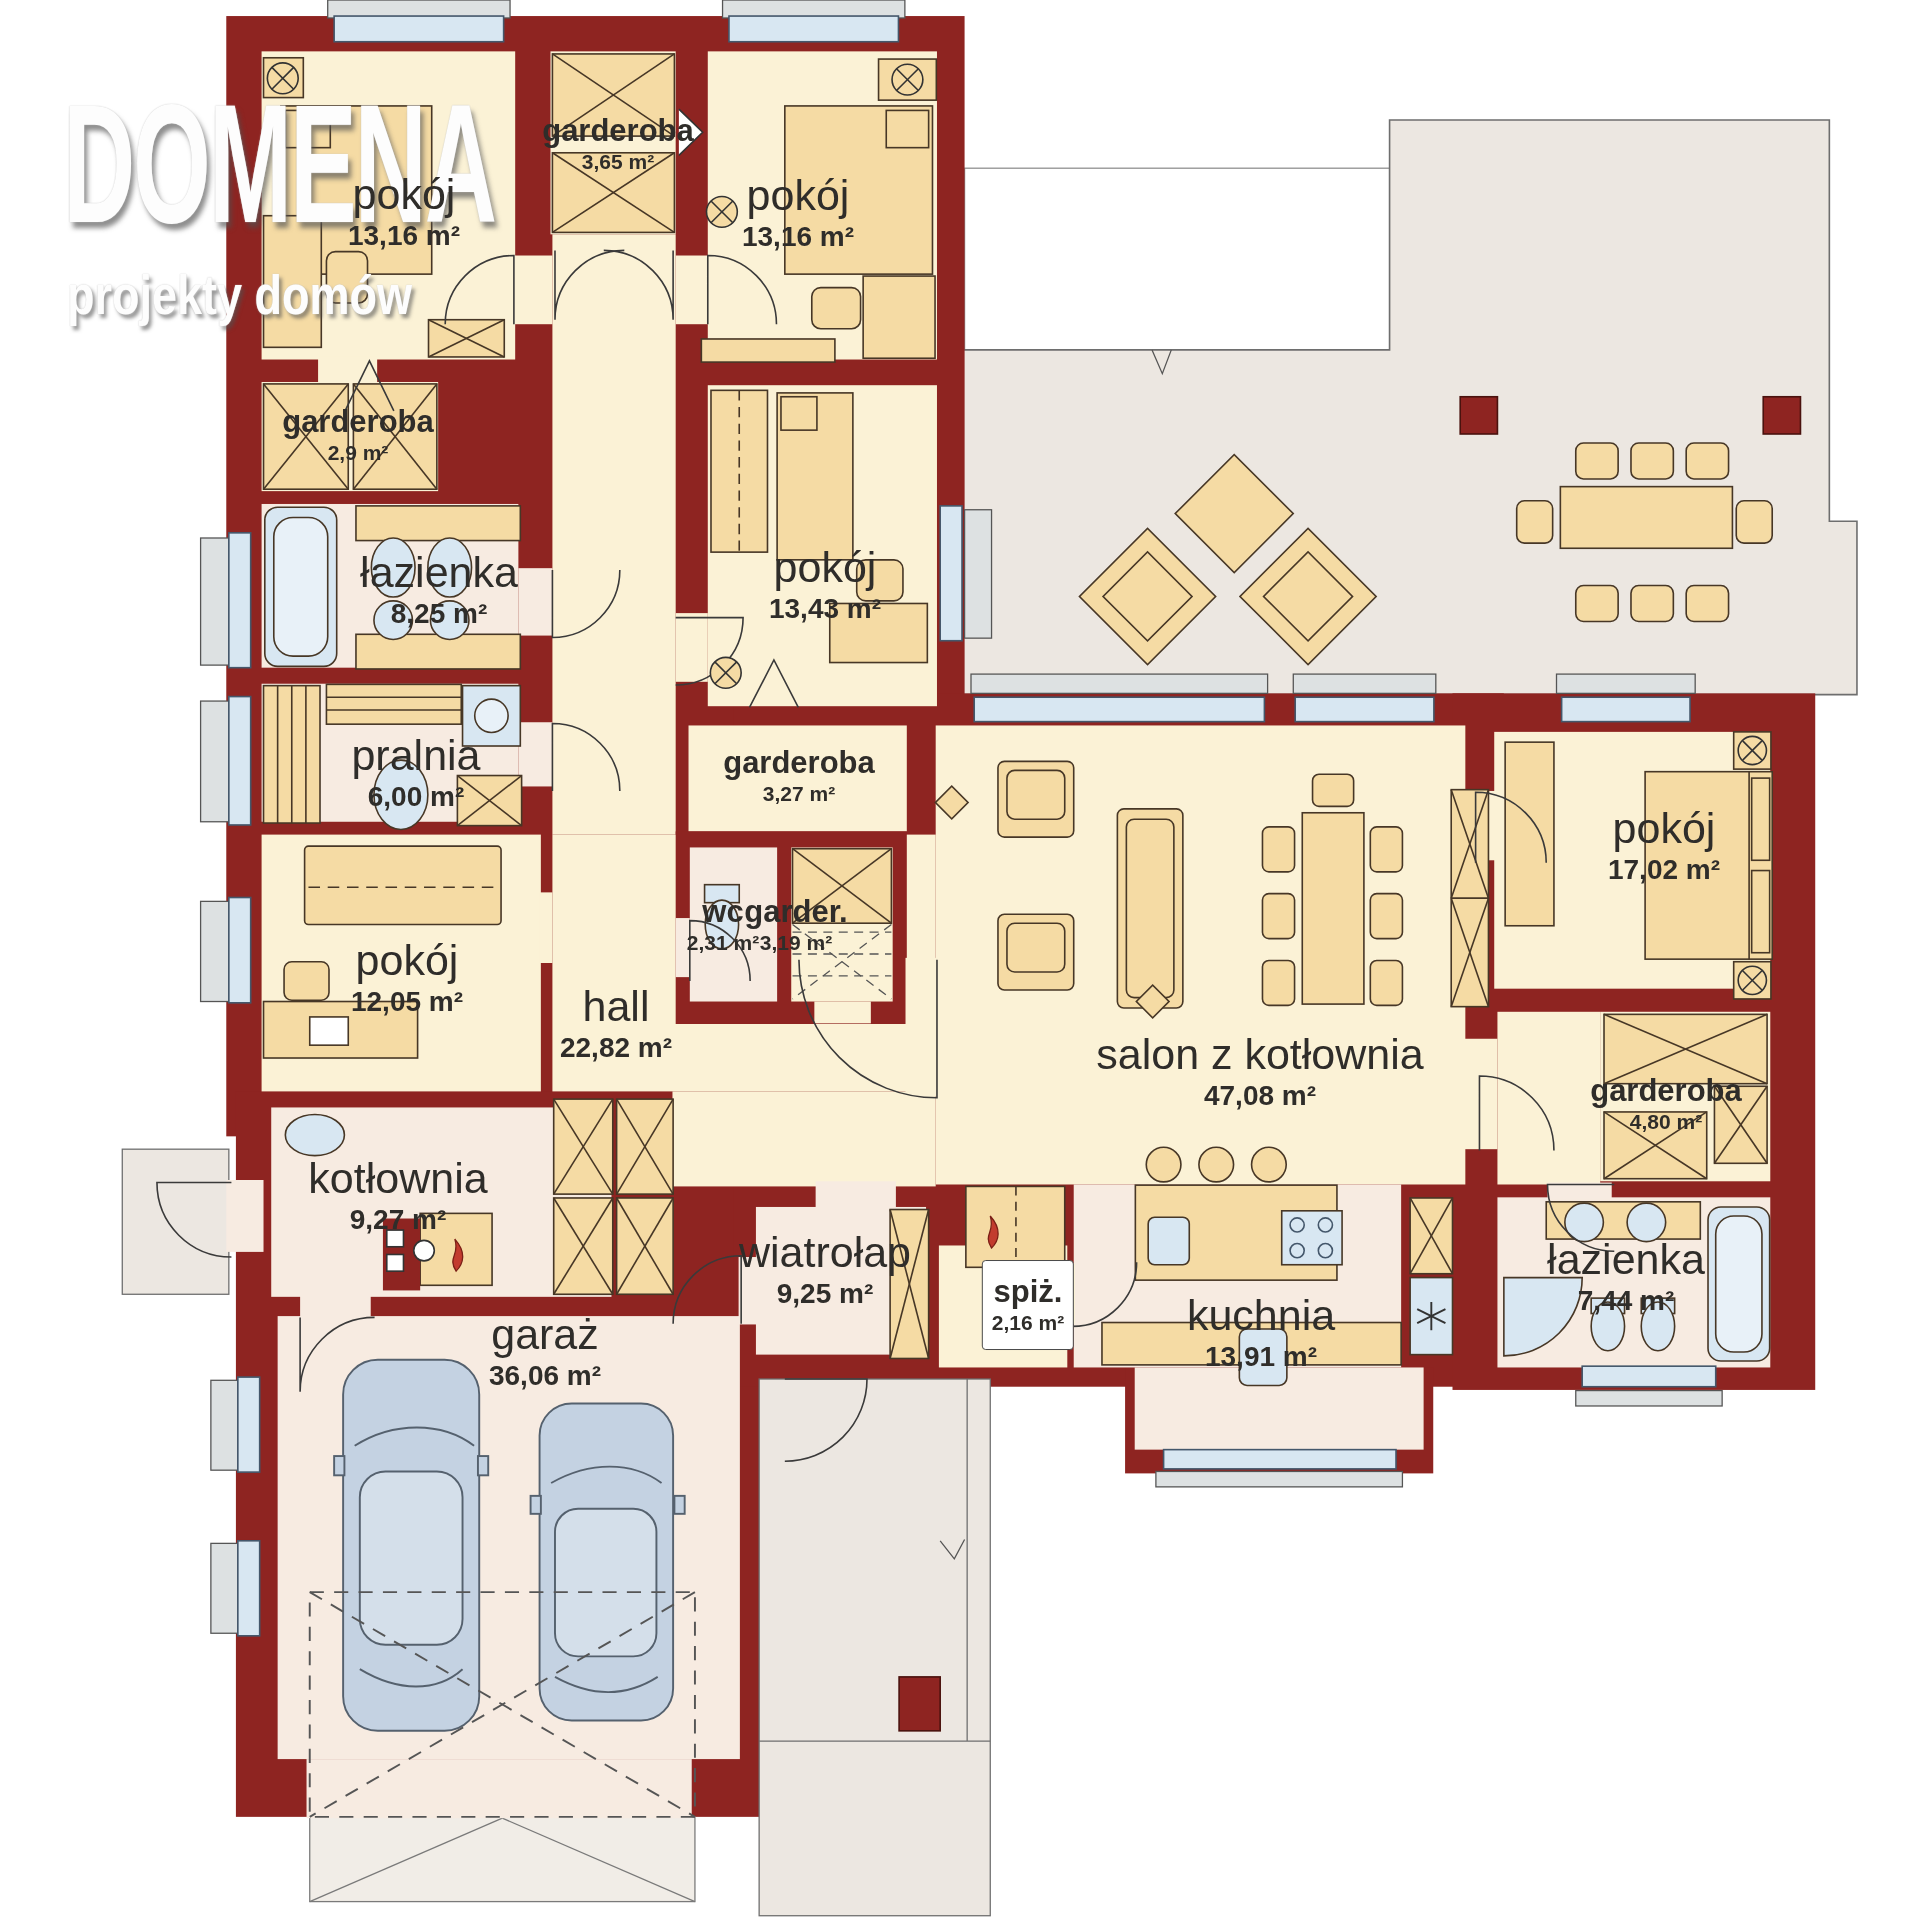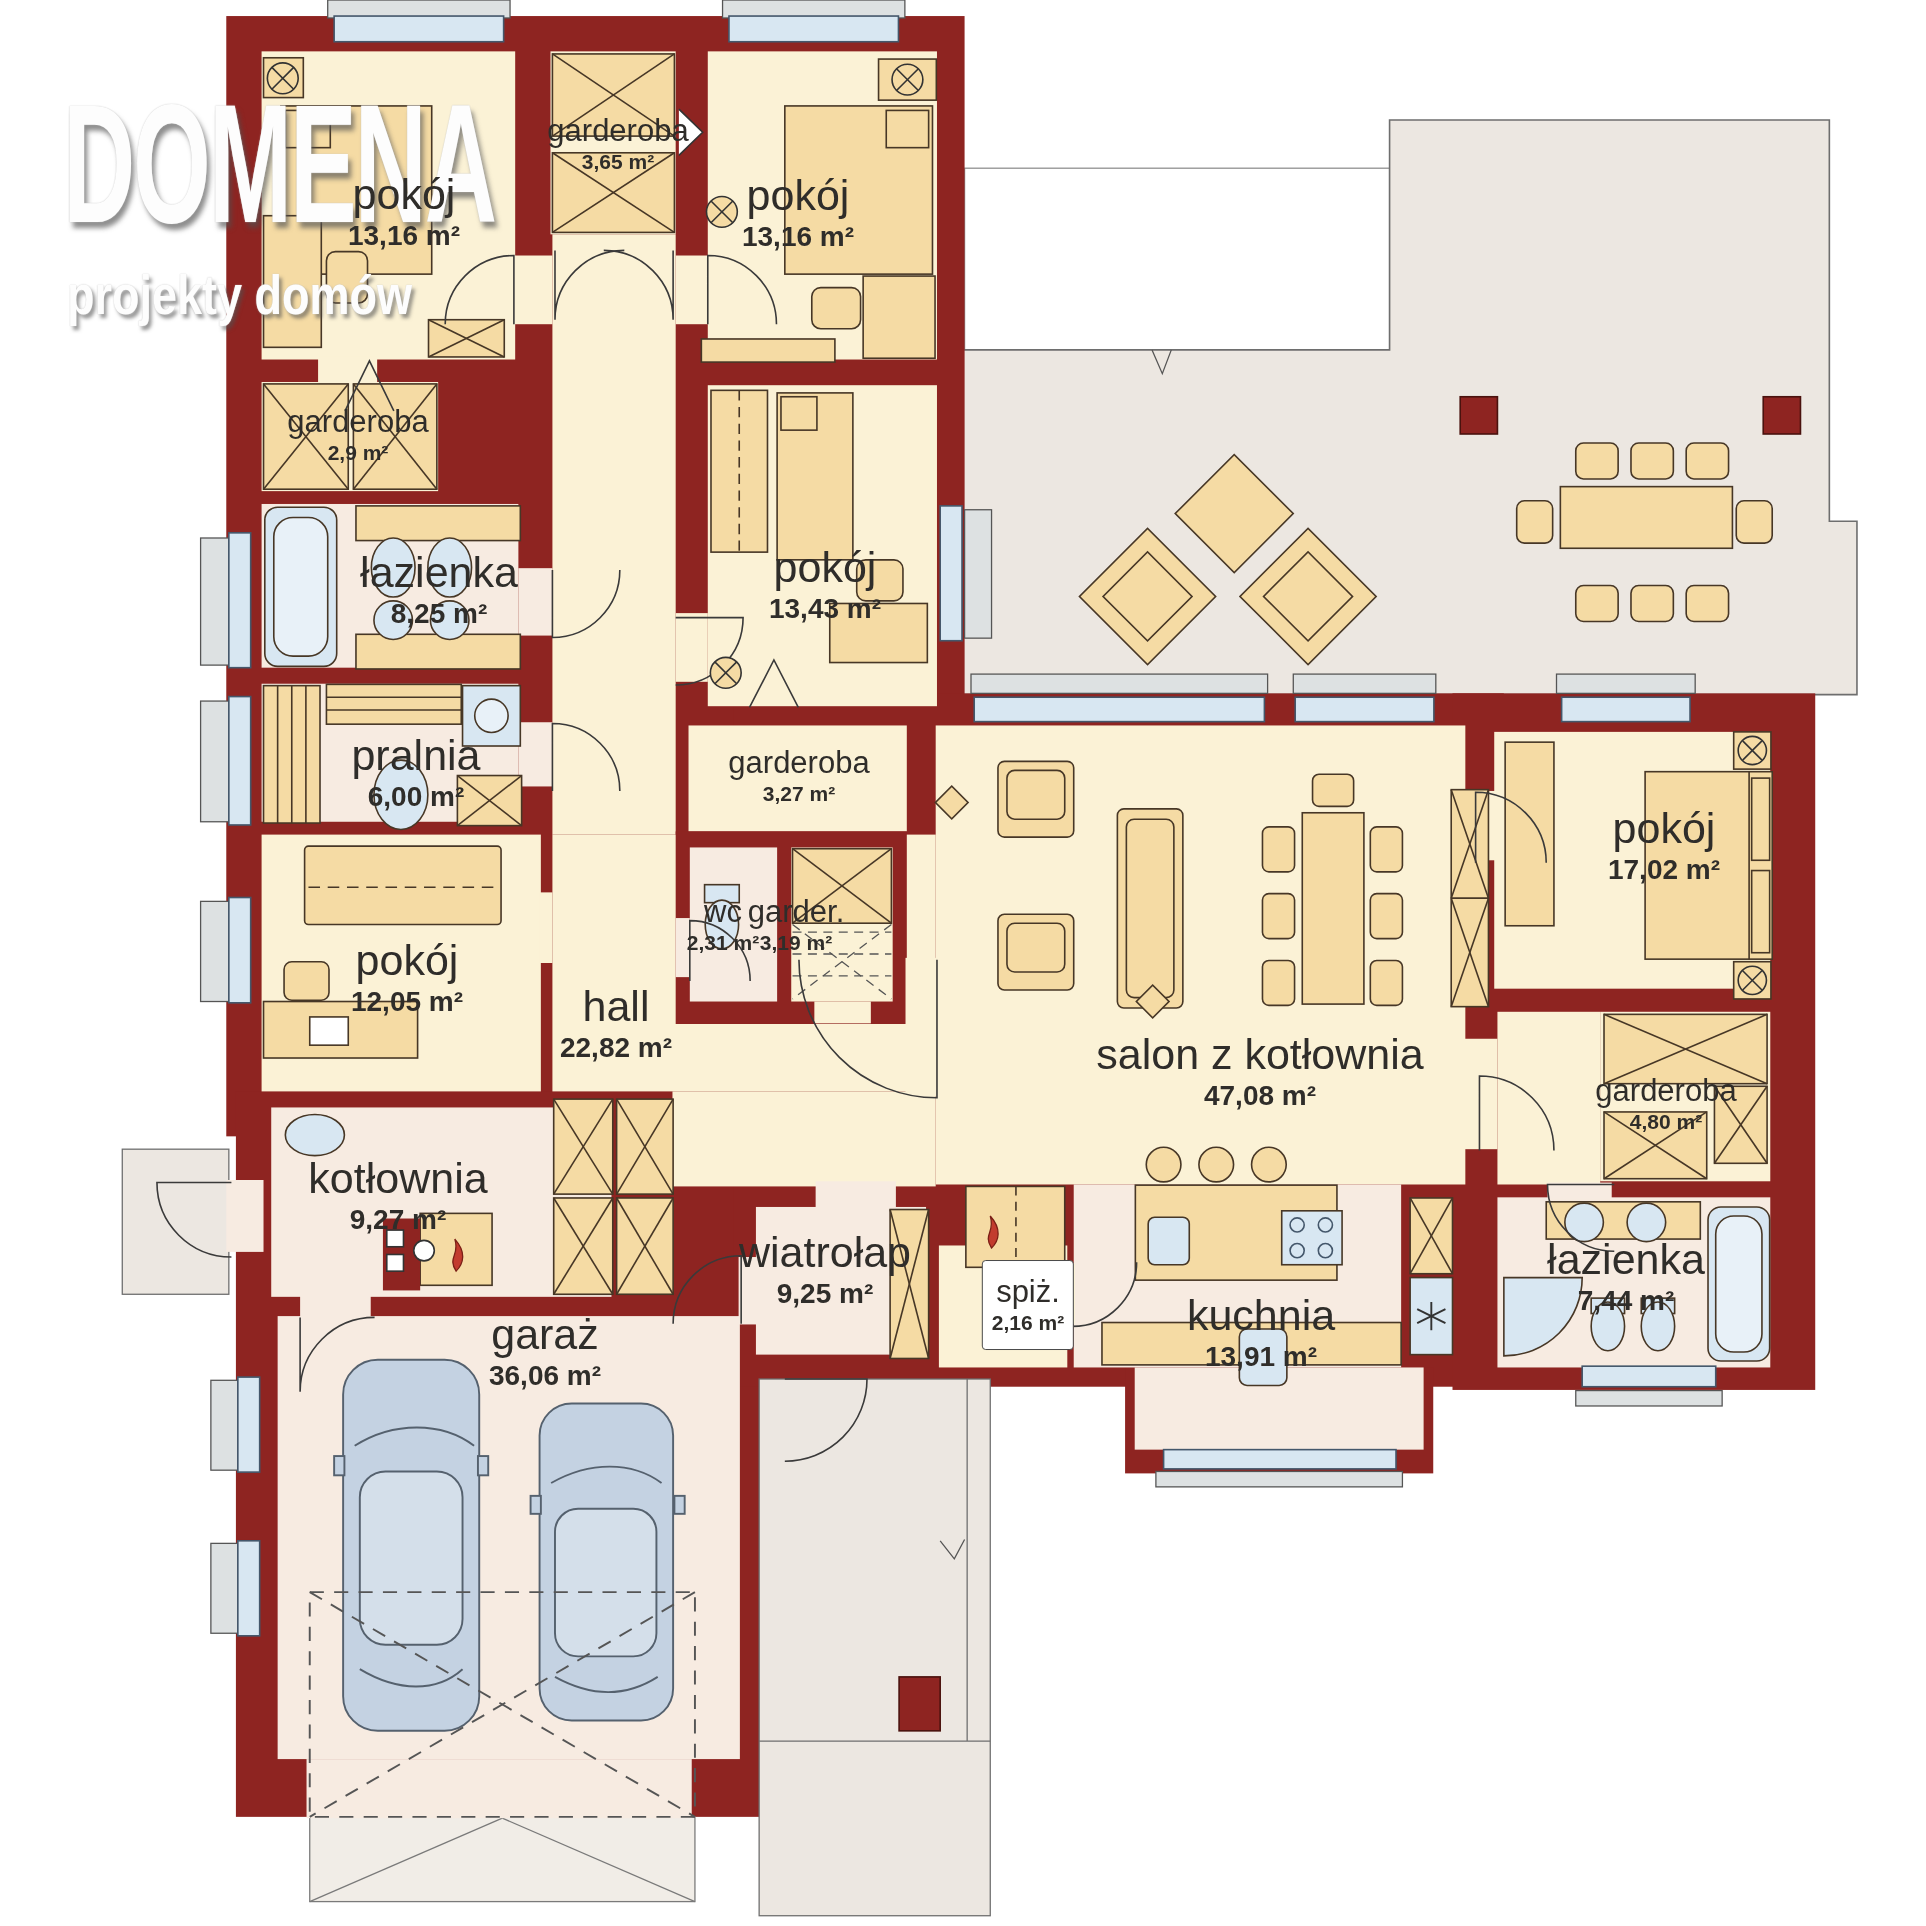--- a/index.html
+++ b/index.html
@@ -3,21 +3,21 @@
 <meta charset="utf-8">
 <style>
   html,body{margin:0;padding:0;background:#ffffff;}
   #stage{position:relative;width:1926px;height:1926px;background:#ffffff;overflow:hidden;
          font-family:"Liberation Sans",sans-serif;margin-left:8px;}
   #plan-svg{position:absolute;left:0;top:0;}
   .label{position:absolute;transform:translate(-50%,-50%);text-align:center;color:#2F2D2A;
          line-height:1.04;white-space:nowrap;pointer-events:none;}
   .label .nm{display:block;font-size:43px;font-weight:400;}
   .label .ar{display:block;font-size:28px;font-weight:700;margin-top:3.9px;}
-  .label.small .nm{font-size:31px;}
+  .label.small .nm{font-size:31px;font-weight:bold;}
   .label.small .ar{font-size:21px;}
   .label.boxed{background:#ffffff;border:1.3px solid #4a4a4a;border-radius:3.9px;padding:15px 9px;}
   #brand-name{position:absolute;left:55px;top:67px;font-size:122px;font-weight:700;
      color:#FDFDFD;letter-spacing:-2.6px;transform:scale(.82,1.38);transform-origin:left top;
      text-shadow:0 0 1.3px #c2c2c2,3.9px 4.5px 4.5px rgba(80,80,80,.65);}
   #brand-tagline{position:absolute;left:59px;top:262px;font-size:50px;font-weight:700;
      color:#FDFDFD;transform:scale(.9,1.12);transform-origin:left top;
      text-shadow:0 0 1.3px #c2c2c2,3.2px 3.9px 3.9px rgba(80,80,80,.6);}
 </style>
 </head>

